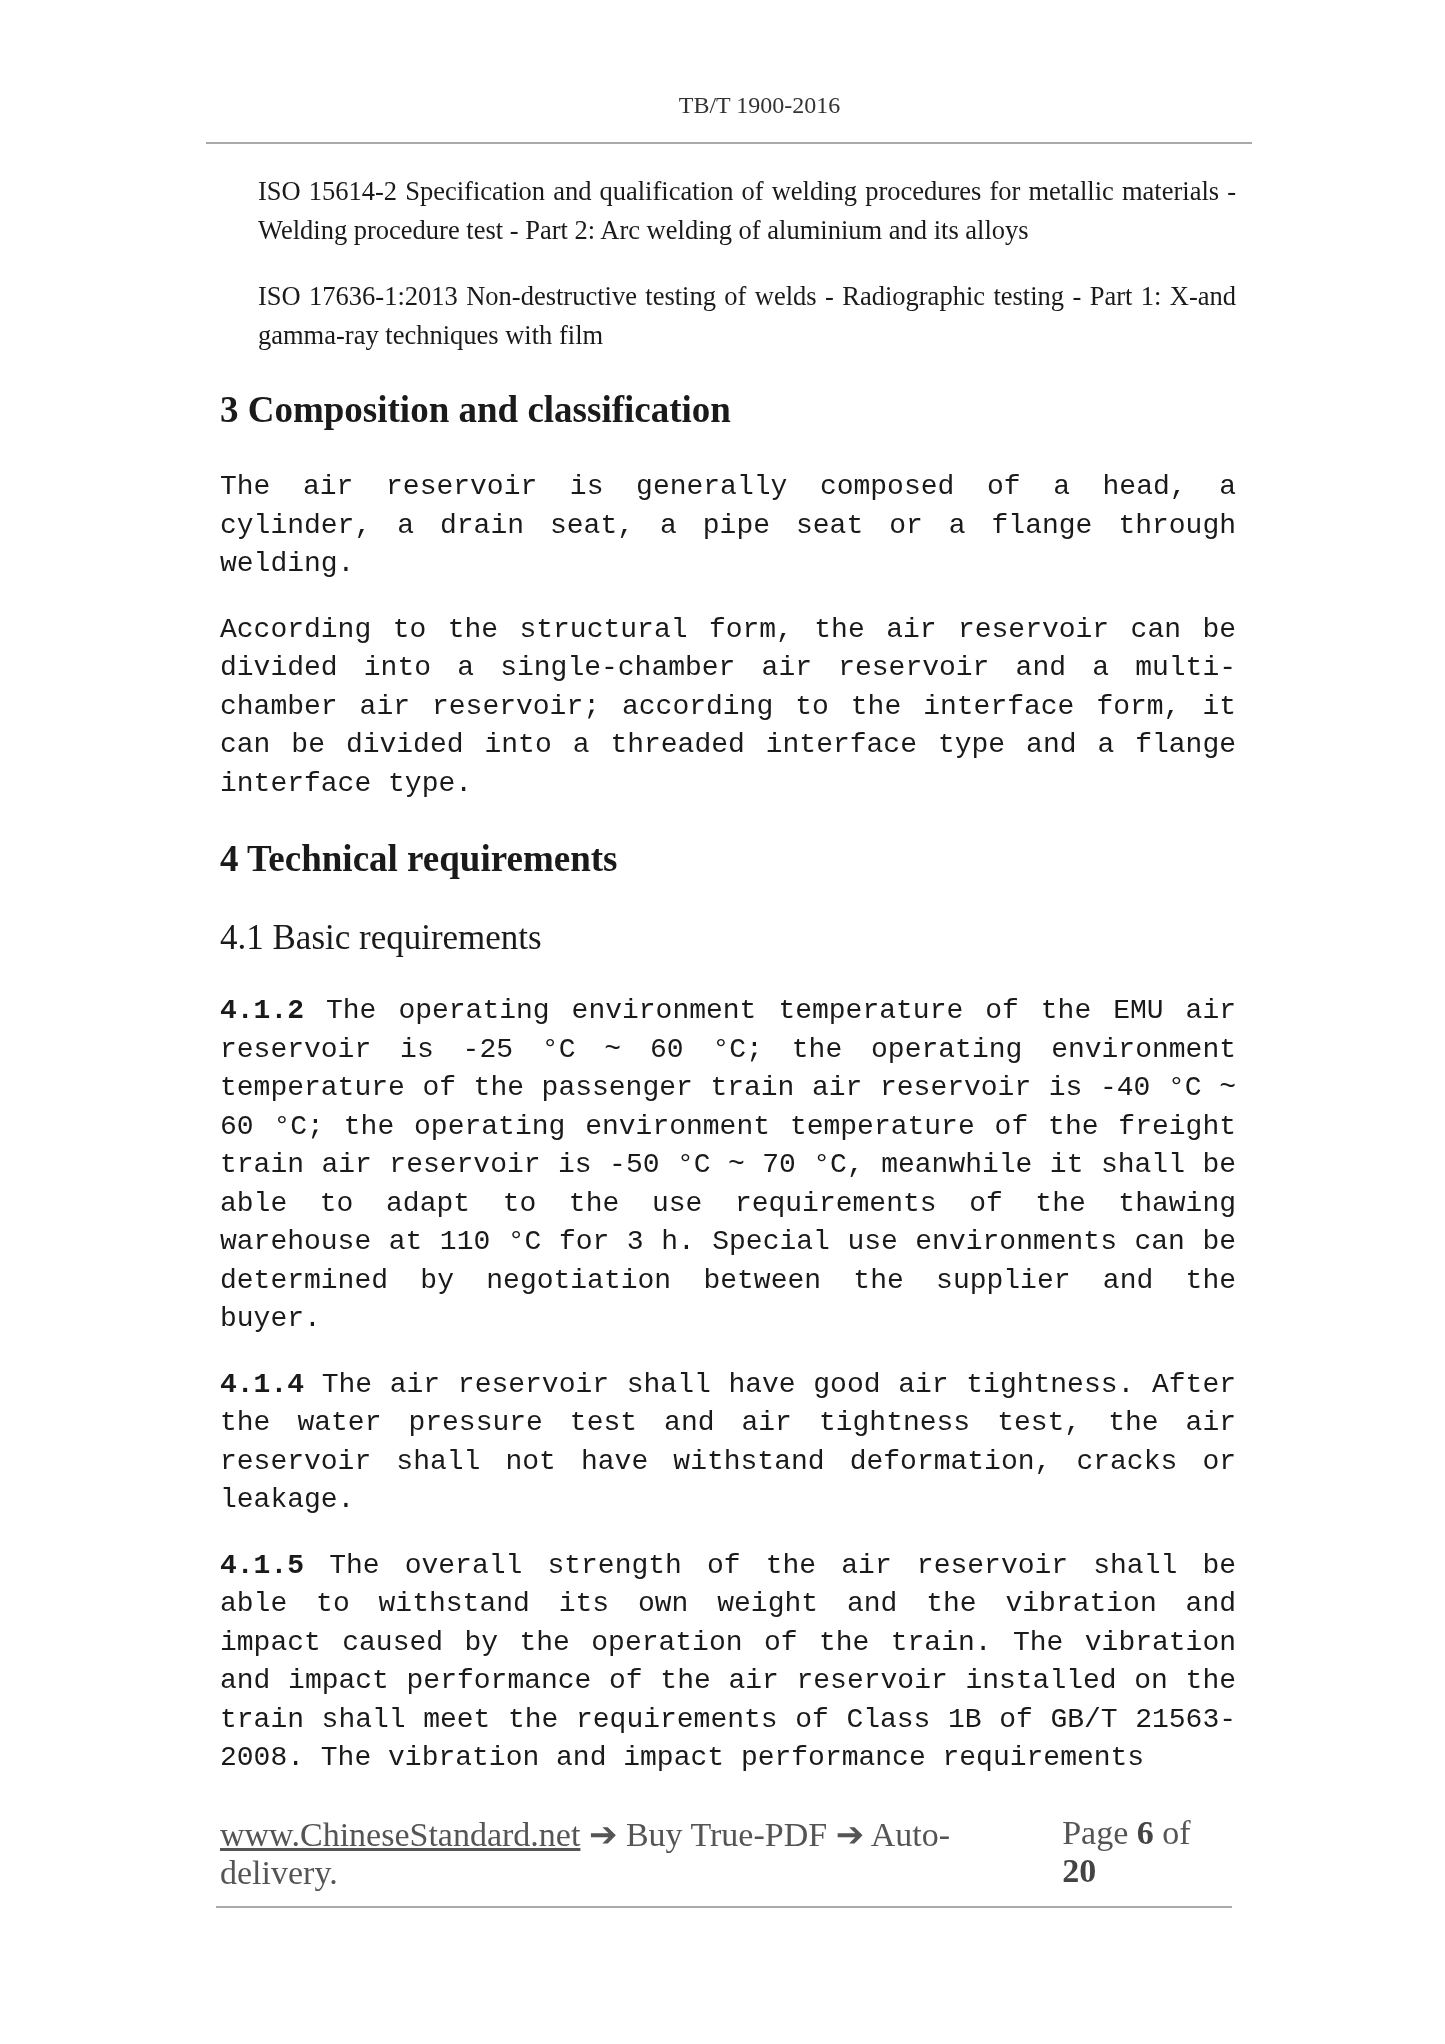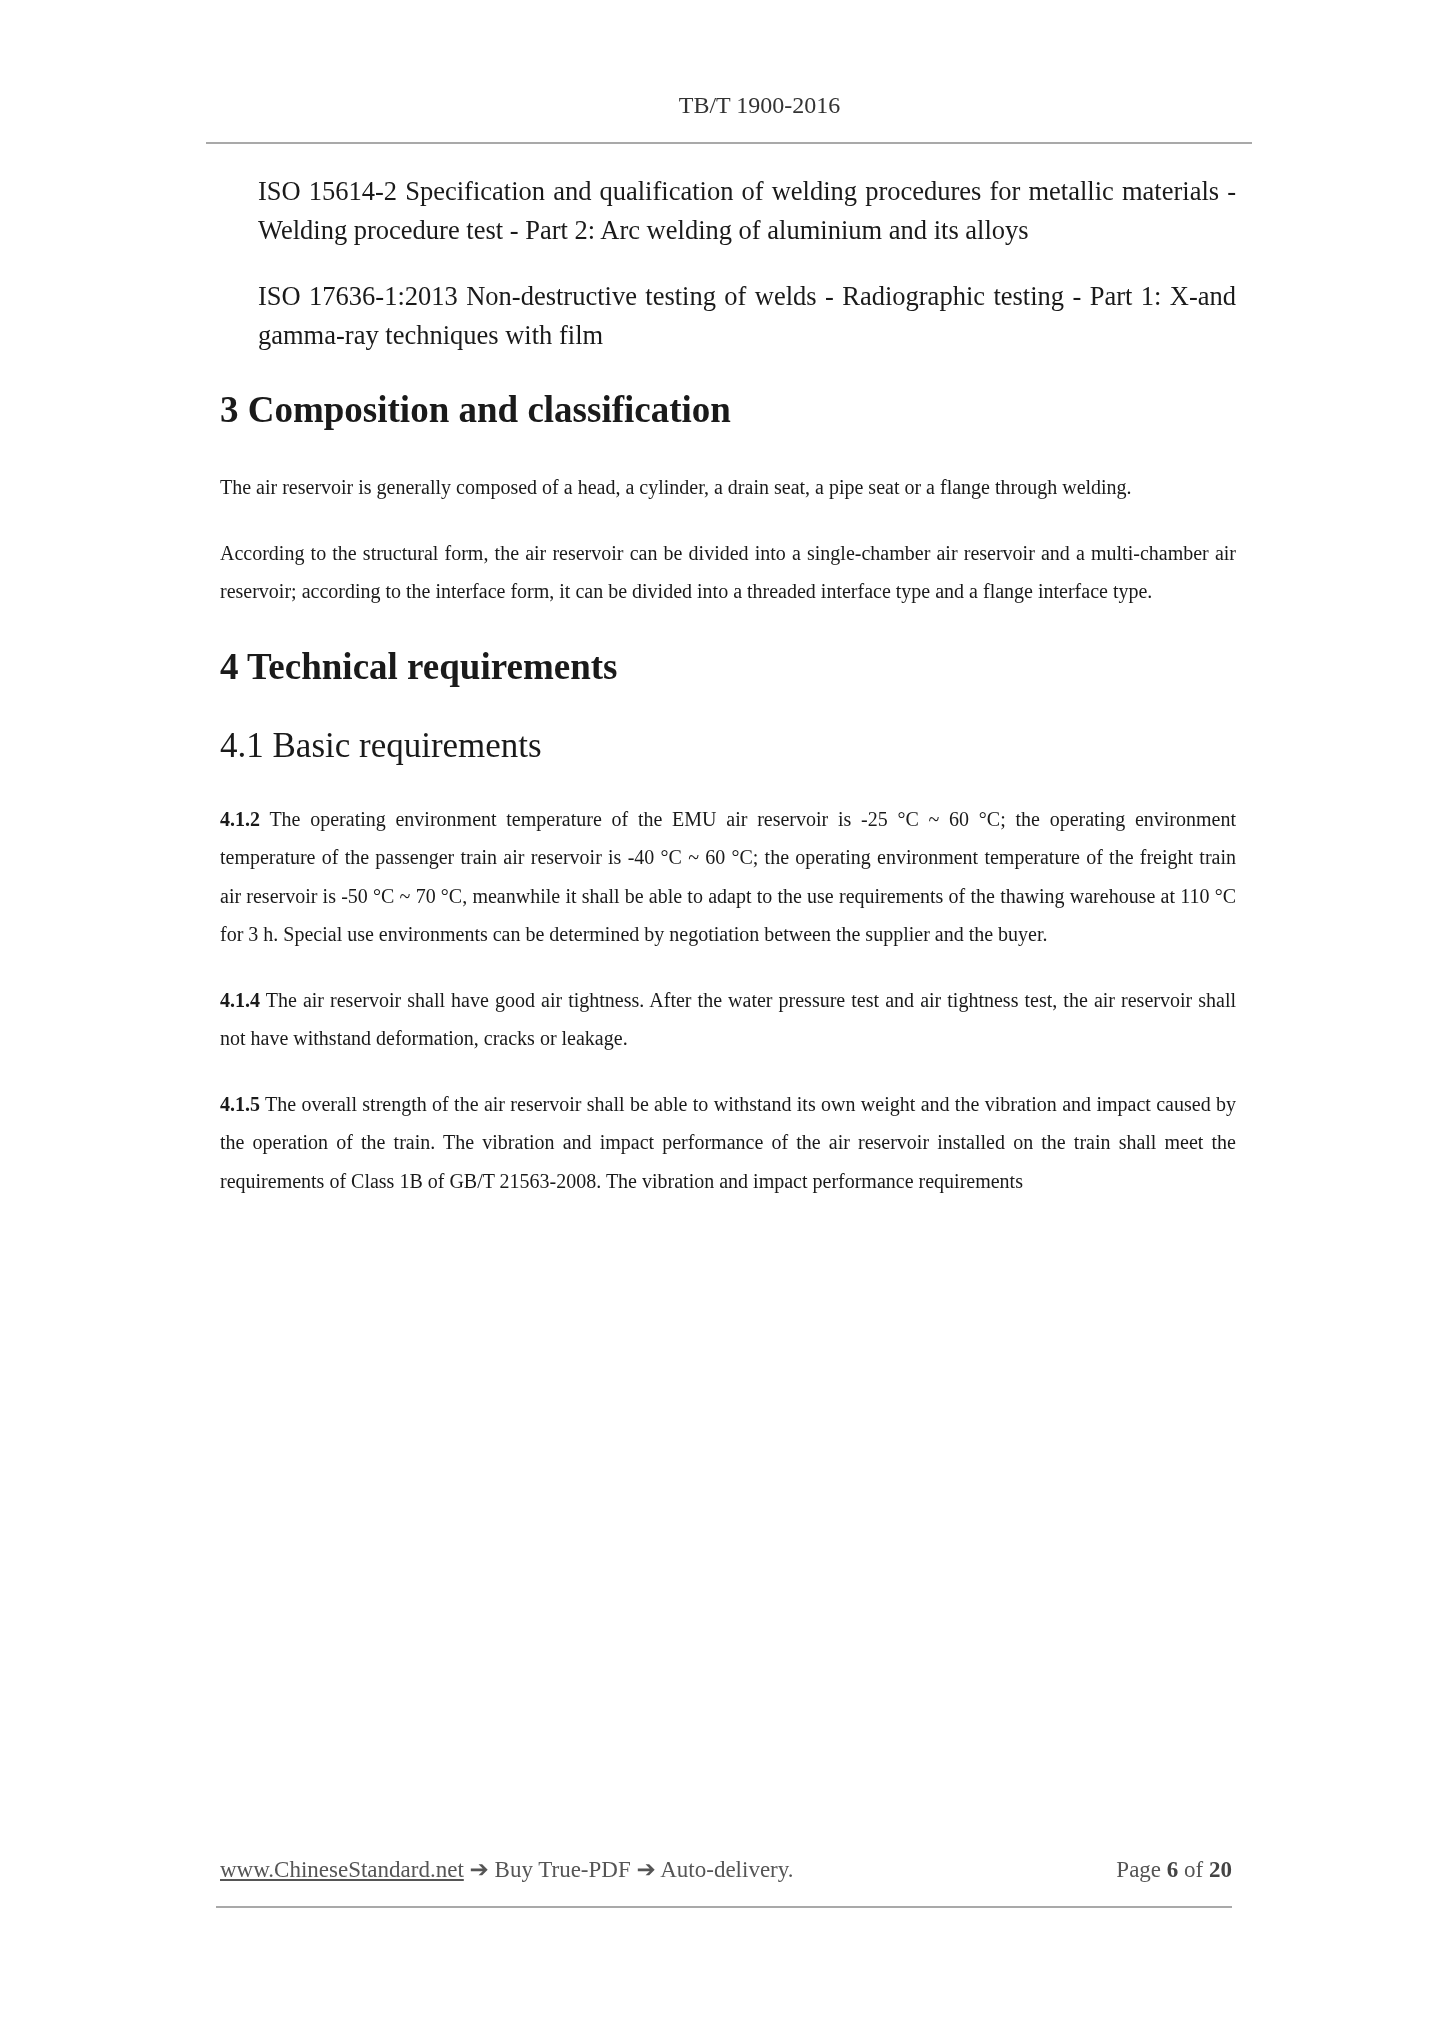--- a/index.html
+++ b/index.html
@@ -6,26 +6,26 @@
   body { width: 1445px; height: 2044px; position: relative; overflow: hidden;
          font-family: "Liberation Serif", "DejaVu Serif", serif; color: #1a1a1a; }
   .header { position: absolute; top: 92px; left: 0; width: 1445px; text-align: center;
             font-size: 24px; color: #333; padding-left: 37px; }
   .header-rule { position: absolute; top: 142px; left: 206px; width: 1046px; height: 0;
                  border-top: 2px solid #a9a9a9; }
   .content { position: absolute; top: 172px; left: 220px; width: 1016px; }
   .ref { font-size: 26.5px; line-height: 38.5px; text-align: justify; margin: 0 0 28px 38px; }
   .h1 { font-size: 37px; font-weight: bold; margin: 34px 0 36px 0; line-height: 44px; }
   .h2 { font-size: 35px; font-weight: normal; margin: 37px 0 34px 0; line-height: 40px; }
-  .p { font-size: 20px; line-height: 38.5px; text-align: justify; margin: 0 0 27px 0; }
+  .p { font-size: 28px; line-height: 38.5px; text-align: justify; margin: 0 0 27px 0; font-family: Liberation Mono, monospace; }
   .p b { font-weight: bold; }
   .footer-rule { position: absolute; top: 1906px; left: 216px; width: 1016px; height: 0;
                  border-top: 2px solid #a9a9a9; }
-  .footer { position: absolute; top: 1856px; left: 220px; width: 1012px; font-size: 23px;
-            color: #555; display: flex; justify-content: space-between; align-items: center; }
+  .footer { position: absolute; top: 1814px; left: 220px; width: 1012px; font-size: 34px;
+            color: #555; display: flex; justify-content: space-between; }
   .footer a { color: #555; text-decoration: underline; }
   .footer .pn { font-weight: bold; color: #444; }
 </style>
 </head>
 <body>
 
 <div class="header">TB/T 1900-2016</div>
 <div class="header-rule"></div>
 
 <div class="content">

